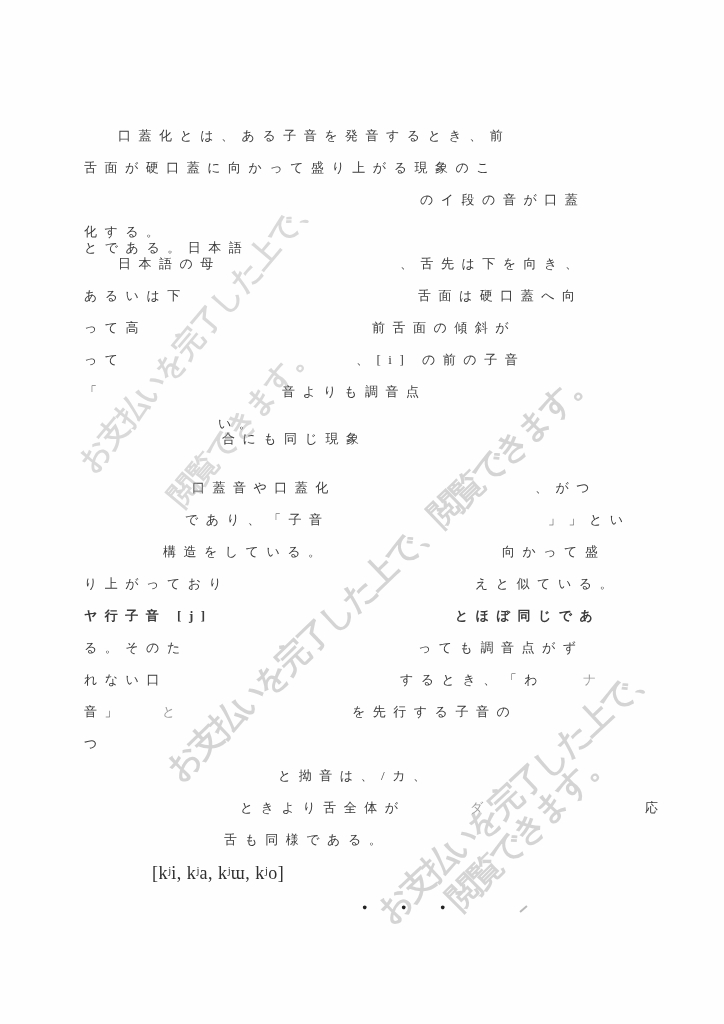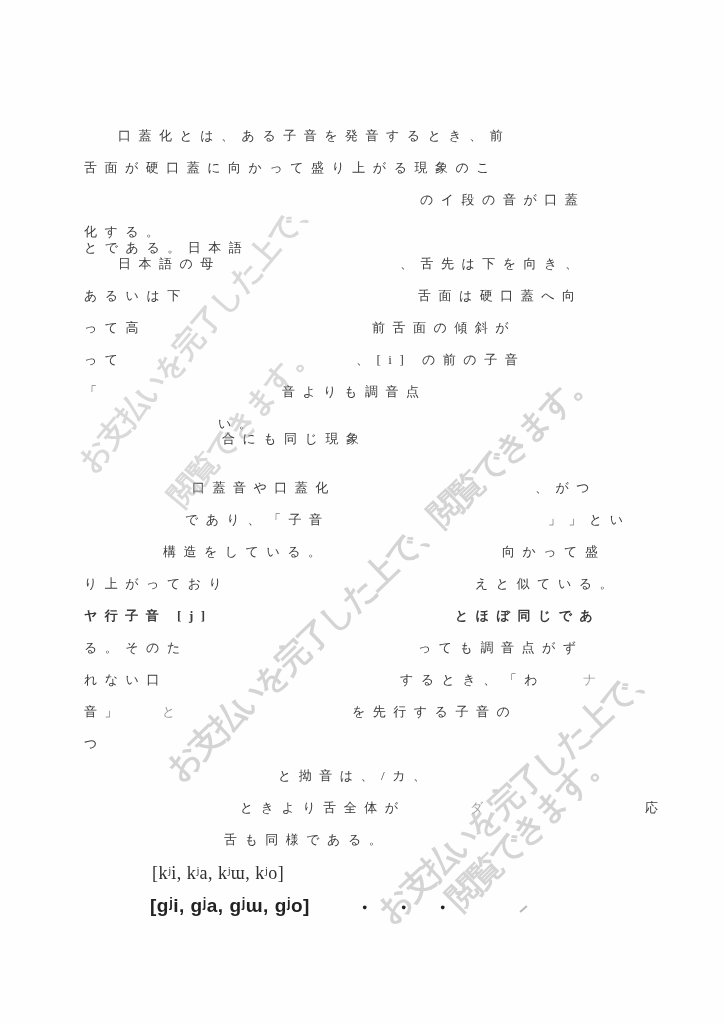--- a/index.html
+++ b/index.html
@@ -121,21 +121,20 @@
       </div>
       <div class="doc-line" style="top: 799px;">
         <span class="seg" style="left: 240px;">ときより舌全体が</span>
         <span class="seg faint" style="left: 470px;">ダ</span>
         <span class="seg" style="left: 645px;">応</span>
       </div>
       <div class="doc-line" style="top: 863px;">
         <span class="seg latin" style="left: 152px;">[kʲi, kʲa, kʲɯ, kʲo]</span>
       </div>
       <div class="doc-line" style="top: 895px;">
-        <span class="seg latin-bold" style="left: 150px;">[gʲi, gʲa, gʲɯ, gʲo]</span>
         <span class="seg latin-bold" style="left: 355px;">・　・　・</span>
       </div>
     </div>
   <div class="wm-layer" id="wm-layer">
       <div class="wm" style="left: 85px; top: 447px; font-size: 30px; letter-spacing: -1px; color: rgb(163, 163, 163); opacity: 0.4; transform: rotate(-50deg);">お支払いを完了した上で、</div>
       <div class="wm" style="left: 175px; top: 482px; font-size: 30px; letter-spacing: -1px; color: rgb(163, 163, 163); opacity: 0.4; transform: rotate(-50deg);">閲覧できます。</div>
       <div class="wm" style="left: 172px; top: 751.5px; font-size: 33px; letter-spacing: -3px; color: rgb(163, 163, 163); opacity: 0.45; transform: rotate(-44deg);">お支払いを完了した上で、閲覧できます。</div>
       <div class="wm" style="left: 383px; top: 893.5px; font-size: 33px; letter-spacing: -3px; color: rgb(163, 163, 163); opacity: 0.45; transform: rotate(-43deg);">お支払いを完了した上で、</div>
       <div class="wm" style="left: 453px; top: 881.5px; font-size: 33px; letter-spacing: -3px; color: rgb(163, 163, 163); opacity: 0.45; transform: rotate(-45deg);">閲覧できます。</div>
     </div>

